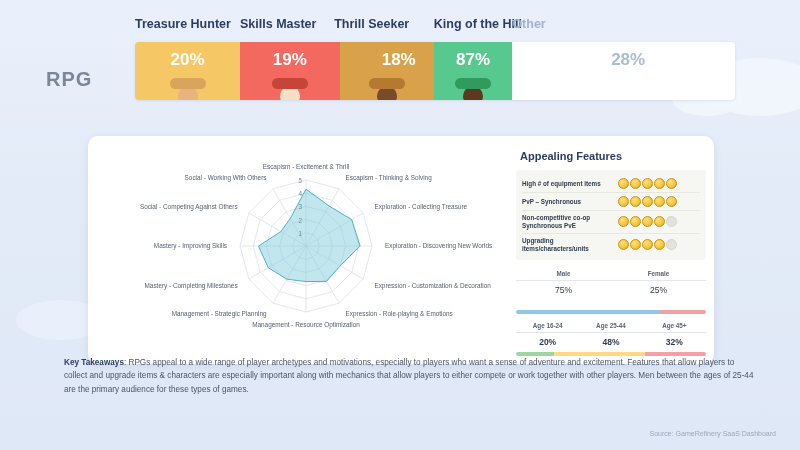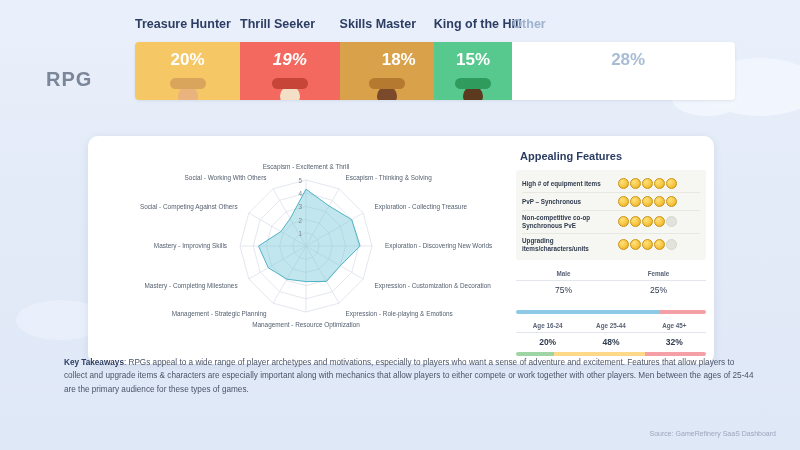--- a/index.html
+++ b/index.html
@@ -174,49 +174,49 @@
 
   <div class="cloud" style="left:700px; top:58px; width:120px; height:58px;"></div>
   <div class="cloud" style="left:672px; top:82px; width:70px; height:34px;"></div>
   <div class="cloud" style="left:16px; top:300px; width:90px; height:40px; opacity:.5;"></div>
 
   <div class="brand">RPG</div>
 
   <div class="arch-wrap">
     <div class="arch-labels" id="arch-labels">
         <div class="arch-label" style="width: 17.5%;">Treasure Hunter</div>
+        <div class="arch-label" style="width: 15.7%;">Skills Master</div>
         <div class="arch-label" style="width: 16.6%;">Thrill Seeker</div>
-        <div class="arch-label" style="width: 15.7%;">Skills Master</div>
         <div class="arch-label" style="width: 13.1%;">King of the Hill</div>
         <div class="arch-label other" style="width: 37.1%;">Other</div>
       </div>
     <div class="arch-bars" id="arch-bars">
         <div class="arch-bar" style="width: 17.5%; background: rgb(246, 199, 101);">
           <span class="arch-val">20%</span>
           <div class="toon">
             <div class="head" style="background:#e8b37d"></div>
             <div class="hat" style="background:#d9a45c"></div>
           </div>
         </div>
-        <div class="arch-bar" style="width: 16.6%; background: rgb(244, 105, 95); font-style: italic;">
+        <div class="arch-bar" style="width: 16.6%; background: rgb(244, 105, 95);">
           <span class="arch-val">19%</span>
           <div class="toon">
             <div class="head" style="background:#f2dfc6"></div>
             <div class="hat" style="background:#c64438"></div>
           </div>
         </div>
         <div class="arch-bar" style="width: 15.7%; background: rgb(217, 161, 74); padding-left: 24px;">
           <span class="arch-val">18%</span>
           <div class="toon">
             <div class="head" style="background:#7a4a2a"></div>
             <div class="hat" style="background:#b5792f"></div>
           </div>
         </div>
         <div class="arch-bar" style="width: 13.1%; background: rgb(87, 201, 143);">
-          <span class="arch-val">15%</span>
+          <span class="arch-val">87%</span>
           <div class="toon">
             <div class="head" style="background:#5c3a20"></div>
             <div class="hat" style="background:#2f9c5e"></div>
           </div>
         </div>
         <div class="arch-bar other" style="width: 37.1%; background: rgb(255, 255, 255); padding-left: 9px;">
           <span class="arch-val">28%</span>
         </div>
       </div>
   </div>

